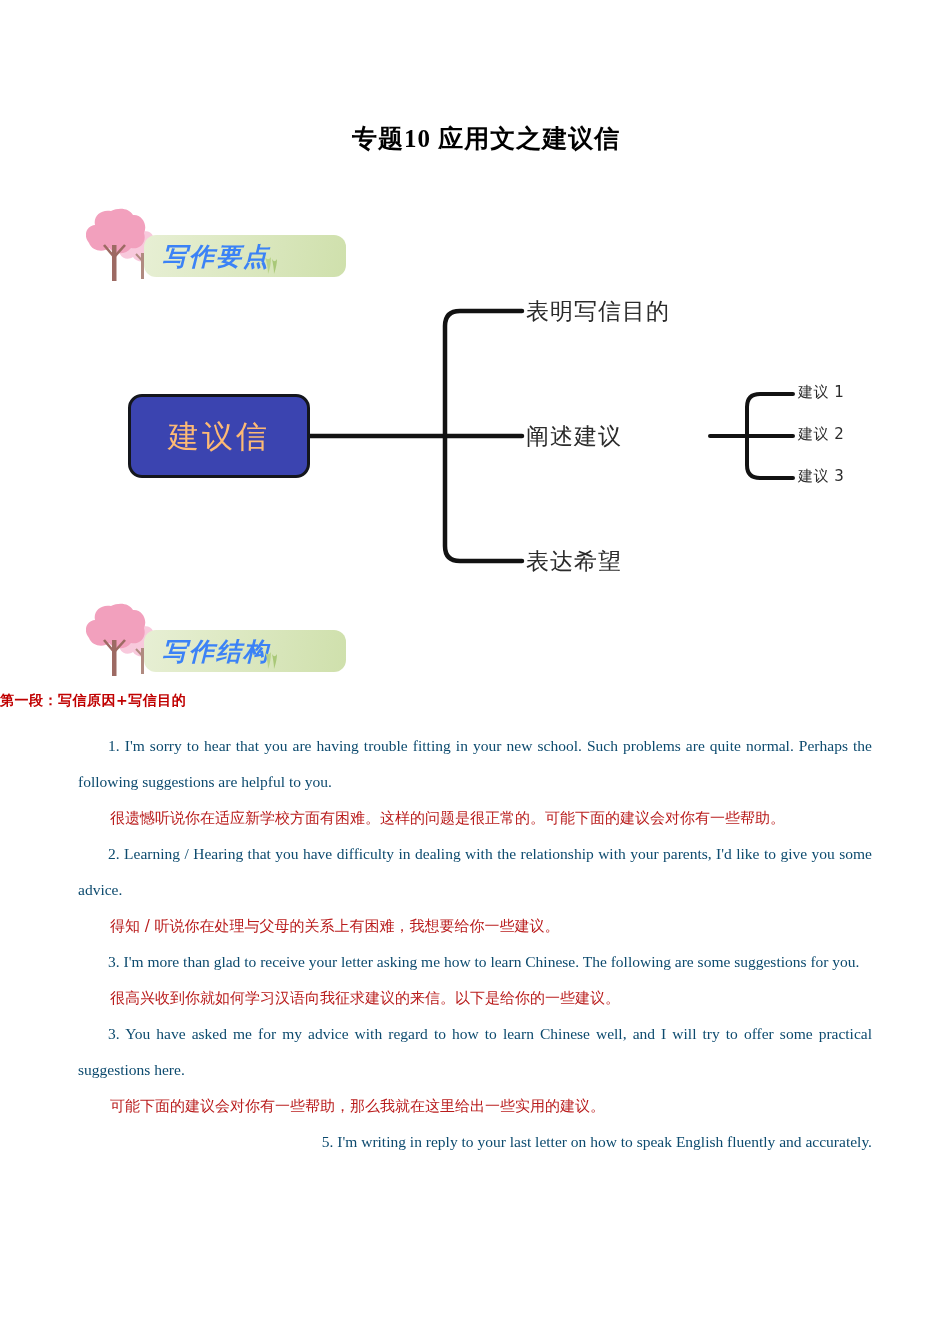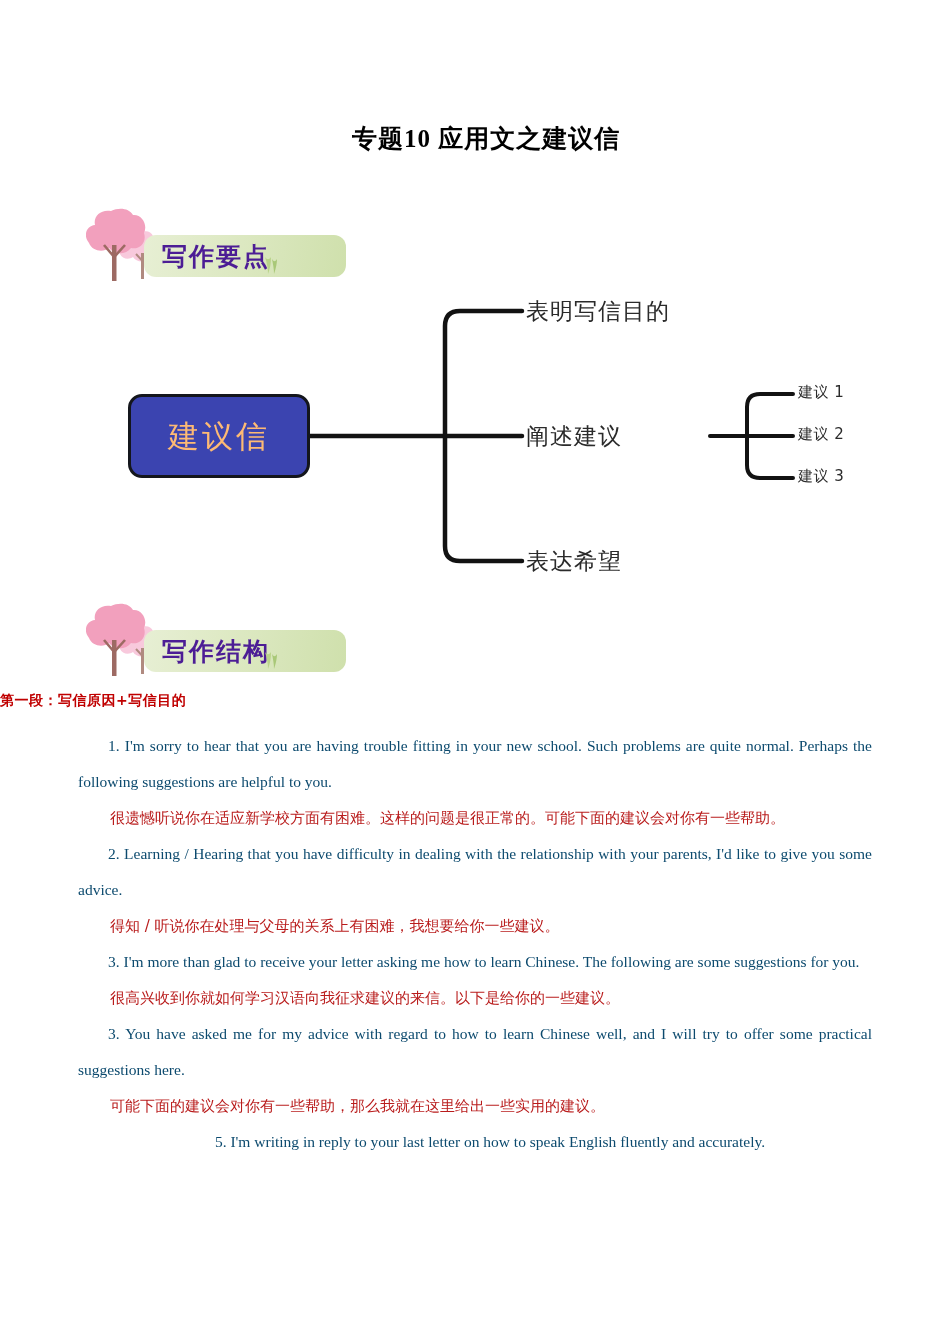--- a/index.html
+++ b/index.html
@@ -51,23 +51,24 @@
   .badge .pill-label {
     position: absolute;
     left: 76px;
     top: 33px;
     width: 180px;
     height: 40px;
     line-height: 38px;
     font-family: "DejaVu Sans", "Liberation Sans", sans-serif;
     font-weight: bold;
     font-size: 25px;
-    color: #4c1d95;
+    color: #3b82f6;
     letter-spacing: 2px;
     white-space: nowrap;
+    font-style: italic;
   }
   .badge .leaf {
     position: absolute;
     left: 175px;
     top: 50px;
     width: 22px;
     height: 22px;
   }
   .badge svg.trees {
     position: absolute;
@@ -139,21 +140,21 @@
     margin: 0 0 0 0;
     padding: 0;
     text-indent: 30px;
     font-family: Liberation Serif, serif;
     font-size: 15.5px;
     line-height: 36px;
     text-align: justify;
     text-justify: inter-word;
     color: #0c4a6e;
   }
-  p.en.last-line-natural { text-align: center; }
+  p.en.last-line-natural { text-align: right; }
   p.zh {
     margin: 0;
     padding: 0;
     text-indent: 32px;
     font-family: "DejaVu Sans", "Liberation Sans", sans-serif;
     font-size: 15px;
     line-height: 36px;
     text-align: justify;
     color: #b91c1c;
   }

